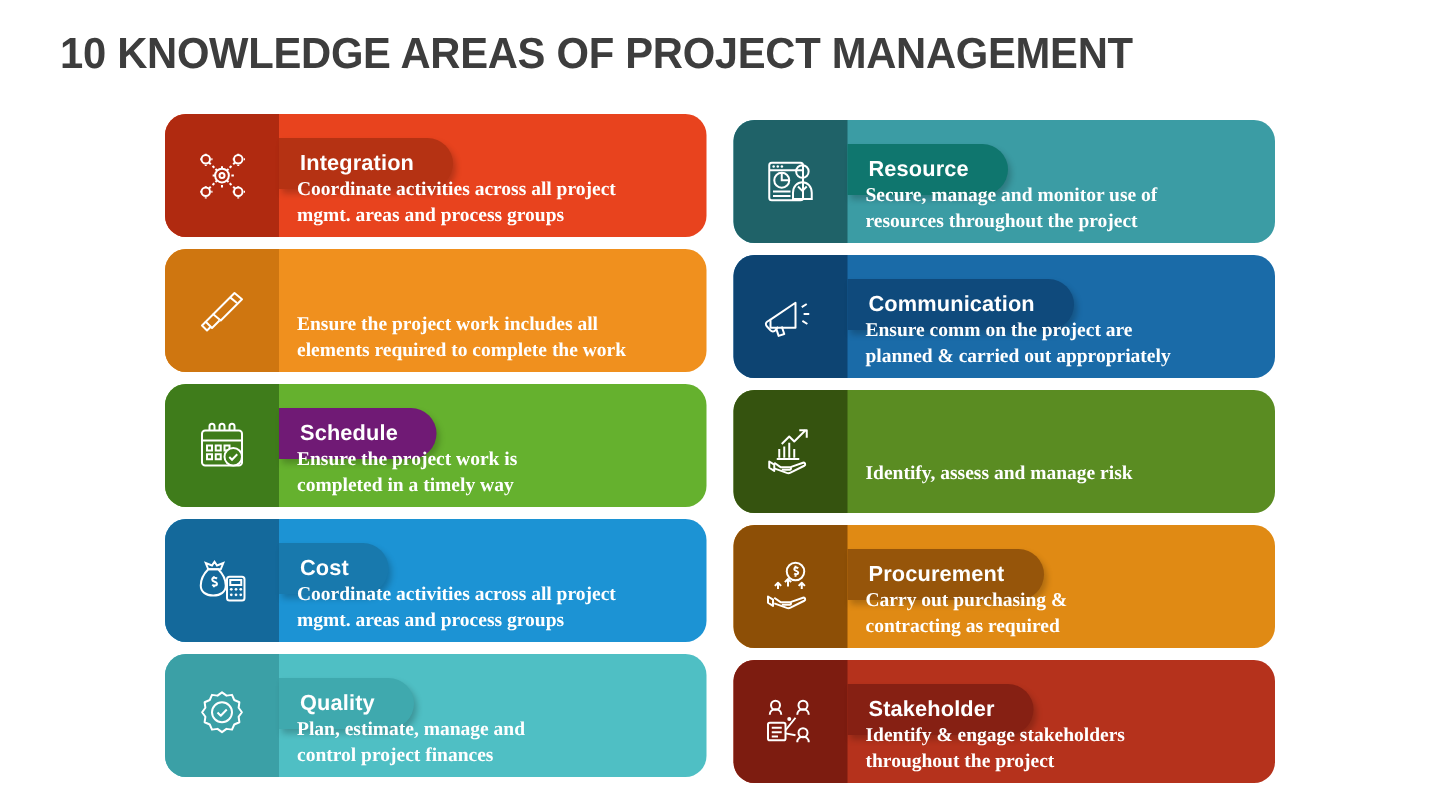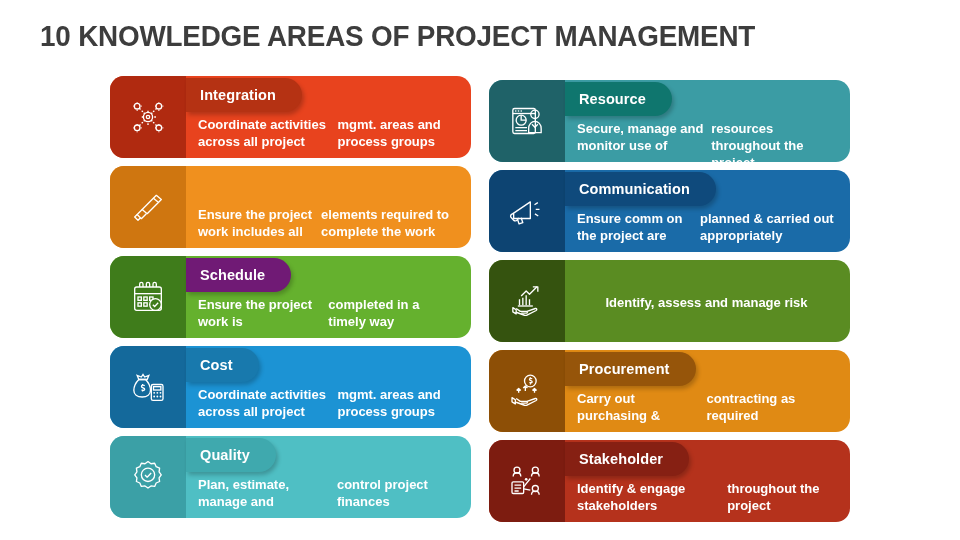--- a/index.html
+++ b/index.html
@@ -59,21 +59,21 @@
     border-radius:14px 0 0 14px;
     display:flex;
     align-items:center;
     justify-content:center;
   }
   .icon-panel svg{display:block;}
 
   
   .title-pill{
     position:absolute;
-    left:76px;top:2px;
+    left:76px;top:16px;
     height:34px;
     padding:0 26px 0 14px;
     border-radius:0 17px 17px 0;
     display:flex;
     align-items:center;
     box-shadow:2px 3px 4px rgba(0,0,0,0.22);
   }
   .title-pill .title-text{
     color:#ffffff;
     font-size:14.5px;
@@ -83,27 +83,27 @@
     font-family:"Liberation Sans",sans-serif;
   }
 
   .desc{
     position:absolute;
     left:88px;
     right:14px;
     top:40px;
     bottom:6px;
     display:flex;
-    flex-direction:row;
+    flex-direction:column;
     justify-content:center;
     color:#ffffff;
     font-size:13px;
     font-weight:bold;
     line-height:1.32;
-    font-family:Liberation Sans, sans-serif;
+    font-family:Liberation Serif, serif;
   }
   .desc.single{top:34px;}
   .desc span{display:block;}
 </style>
 </head>
 <body>
 
 <div id="slide">
 
   <div id="page-title">10 Knowledge Areas of Project Management</div>

